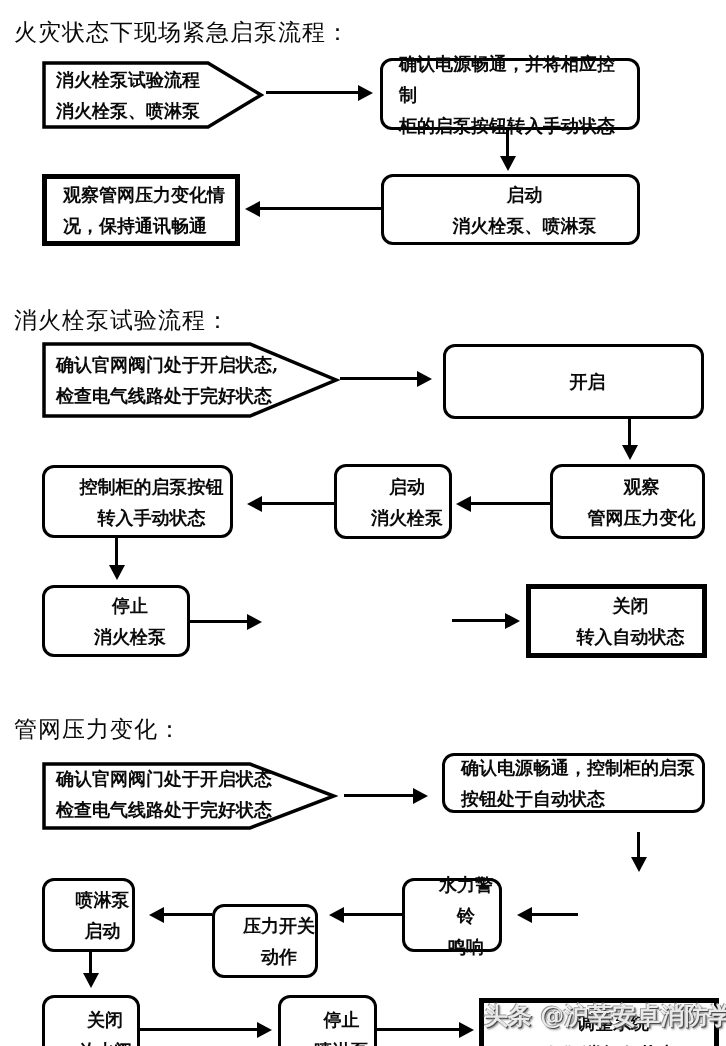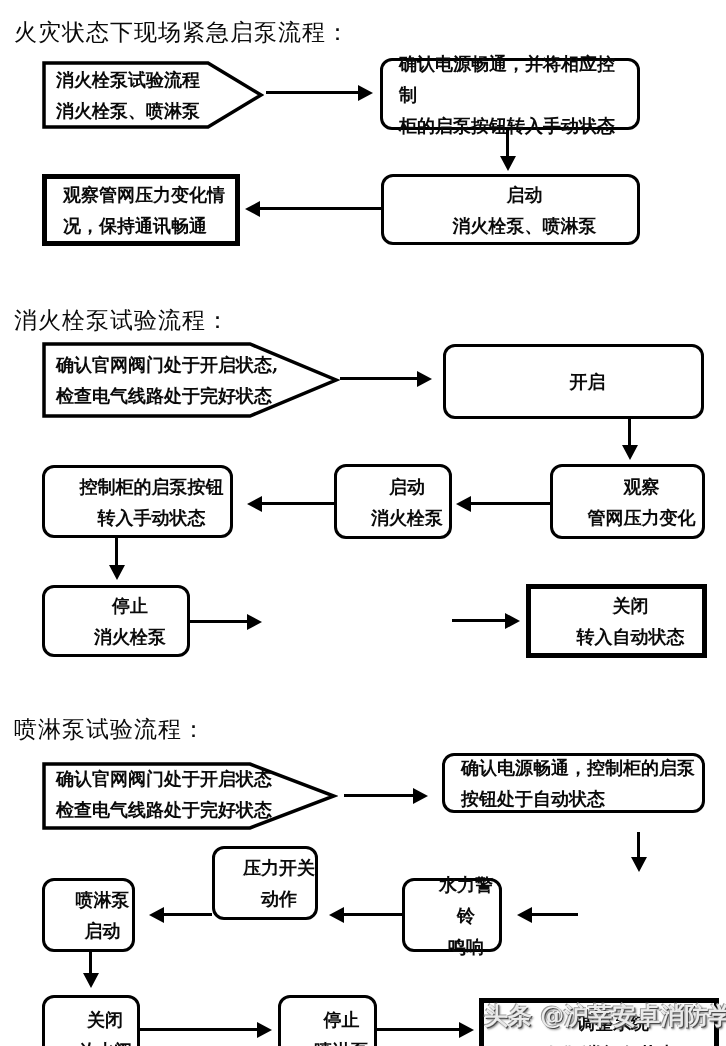--- a/index.html
+++ b/index.html
@@ -133,21 +133,21 @@
   <div class="ar ar-h head-r" style="left:190px;top:620px;width:58px;"></div>
 
 
   <div class="ar ar-h head-r" style="left:452px;top:619px;width:54px;"></div>
 
   <div class="node thick" style="left:526px;top:584px;width:181px;height:74px;">
     <div>关闭</div>
     <div>转入自动状态</div>
   </div>
 
-  <div class="title" style="left:14px;top:714px;">喷淋泵试验流程：</div>
+  <div class="title" style="left:14px;top:714px;">管网压力变化：</div>
 
   <svg class="pent" style="left:42px;top:762px;" width="296" height="68" viewBox="0 0 296 68">
     <polygon points="2,2 208,2 292,34 208,66 2,66" fill="#fff" stroke="#000" stroke-width="3.5"></polygon>
   </svg>
   <div class="pent-text" style="left:56px;top:762px;height:64px;">
     <div>确认官网阀门处于开启状态</div>
     <div>检查电气线路处于完好状态</div>
   </div>
 
   <div class="ar ar-h head-r" style="left:344px;top:794px;width:70px;"></div>
@@ -162,21 +162,21 @@
 
   <div class="ar ar-h head-l" style="left:531px;top:913px;width:47px;"></div>
 
   <div class="node" style="left:402px;top:878px;width:100px;height:74px;">
     <div>水力警铃</div>
     <div>鸣响</div>
   </div>
 
   <div class="ar ar-h head-l" style="left:343px;top:913px;width:59px;"></div>
 
-  <div class="node" style="left:212px;top:846px;width:106px;height:74px;">
+  <div class="node" style="left:212px;top:904px;width:106px;height:74px;">
     <div>压力开关</div>
     <div>动作</div>
   </div>
 
   <div class="ar ar-h head-l" style="left:163px;top:913px;width:49px;"></div>
 
   <div class="node" style="left:42px;top:878px;width:93px;height:74px;">
     <div>喷淋泵</div>
     <div>启动</div>
   </div>

